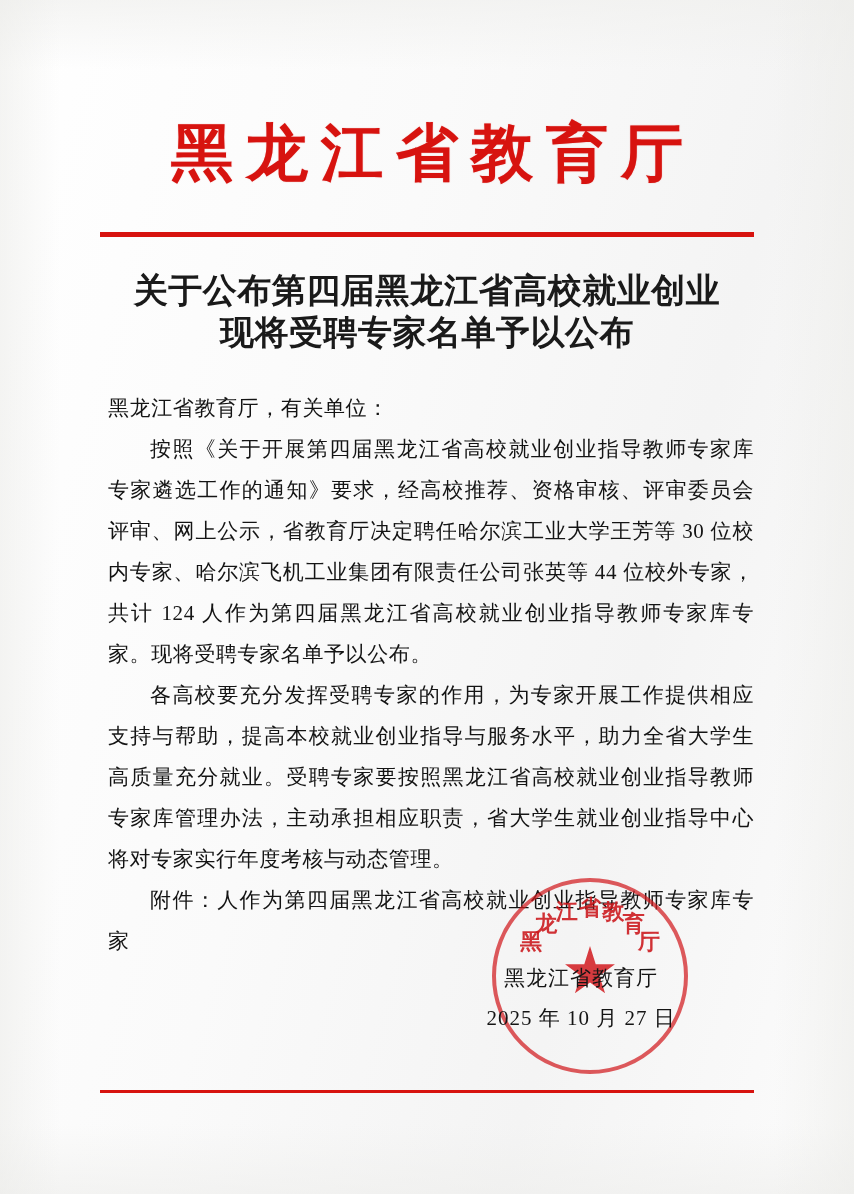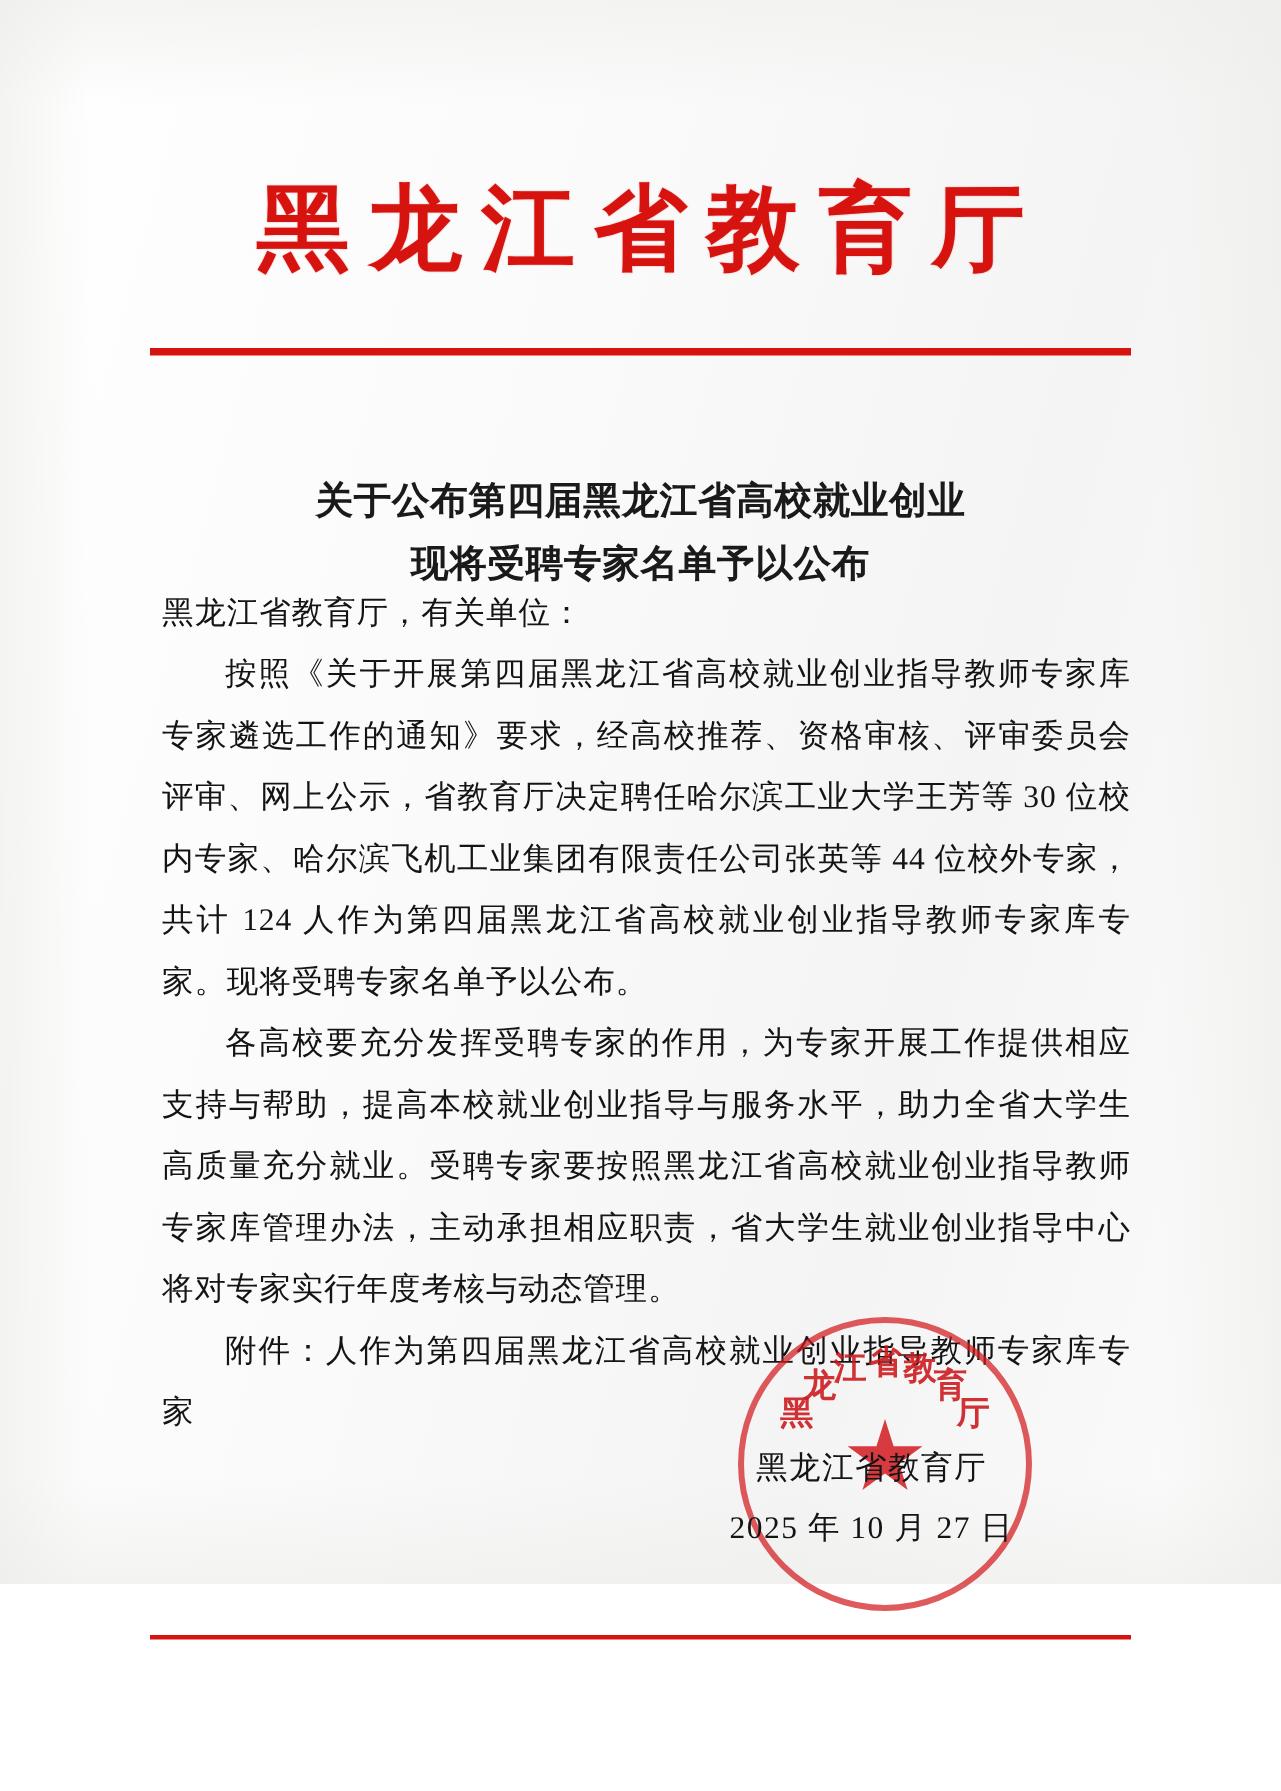--- a/index.html
+++ b/index.html
@@ -9,21 +9,21 @@
   body {
     width: 854px;
     height: 1194px;
     background: #ffffff;
     font-family: "Liberation Serif", "DejaVu Serif", serif;
     overflow: hidden;
   }
   .page {
     position: relative;
     width: 854px;
-    height: 1056px;
+    height: 1194px;
     background:
       linear-gradient(105deg, rgba(255,255,255,1) 0%, rgba(250,250,250,1) 40%, rgba(244,244,244,1) 70%, rgba(252,252,252,1) 100%);
     box-sizing: border-box;
     padding-left: 14px;
   }
   
   .paper-shade {
     position: absolute;
     inset: 0;
     background:
@@ -61,26 +61,25 @@
     height: 5px;
     background: #d7130f;
   }
 
   .doc-title {
     position: absolute;
     left: 110px;
     right: 110px;
     top: 270px;
     text-align: center;
-    font-size: 25px;
+    font-size: 34px;
     font-weight: bold;
     line-height: 42px;
     color: #1a1a1a;
     letter-spacing: 0.5px;
-    margin-top: 44px;
   }
 
   .body-area {
     position: absolute;
     left: 108px;
     right: 100px;
     top: 388px;
     font-size: 21px;
     line-height: 41px;
     color: #141414;

